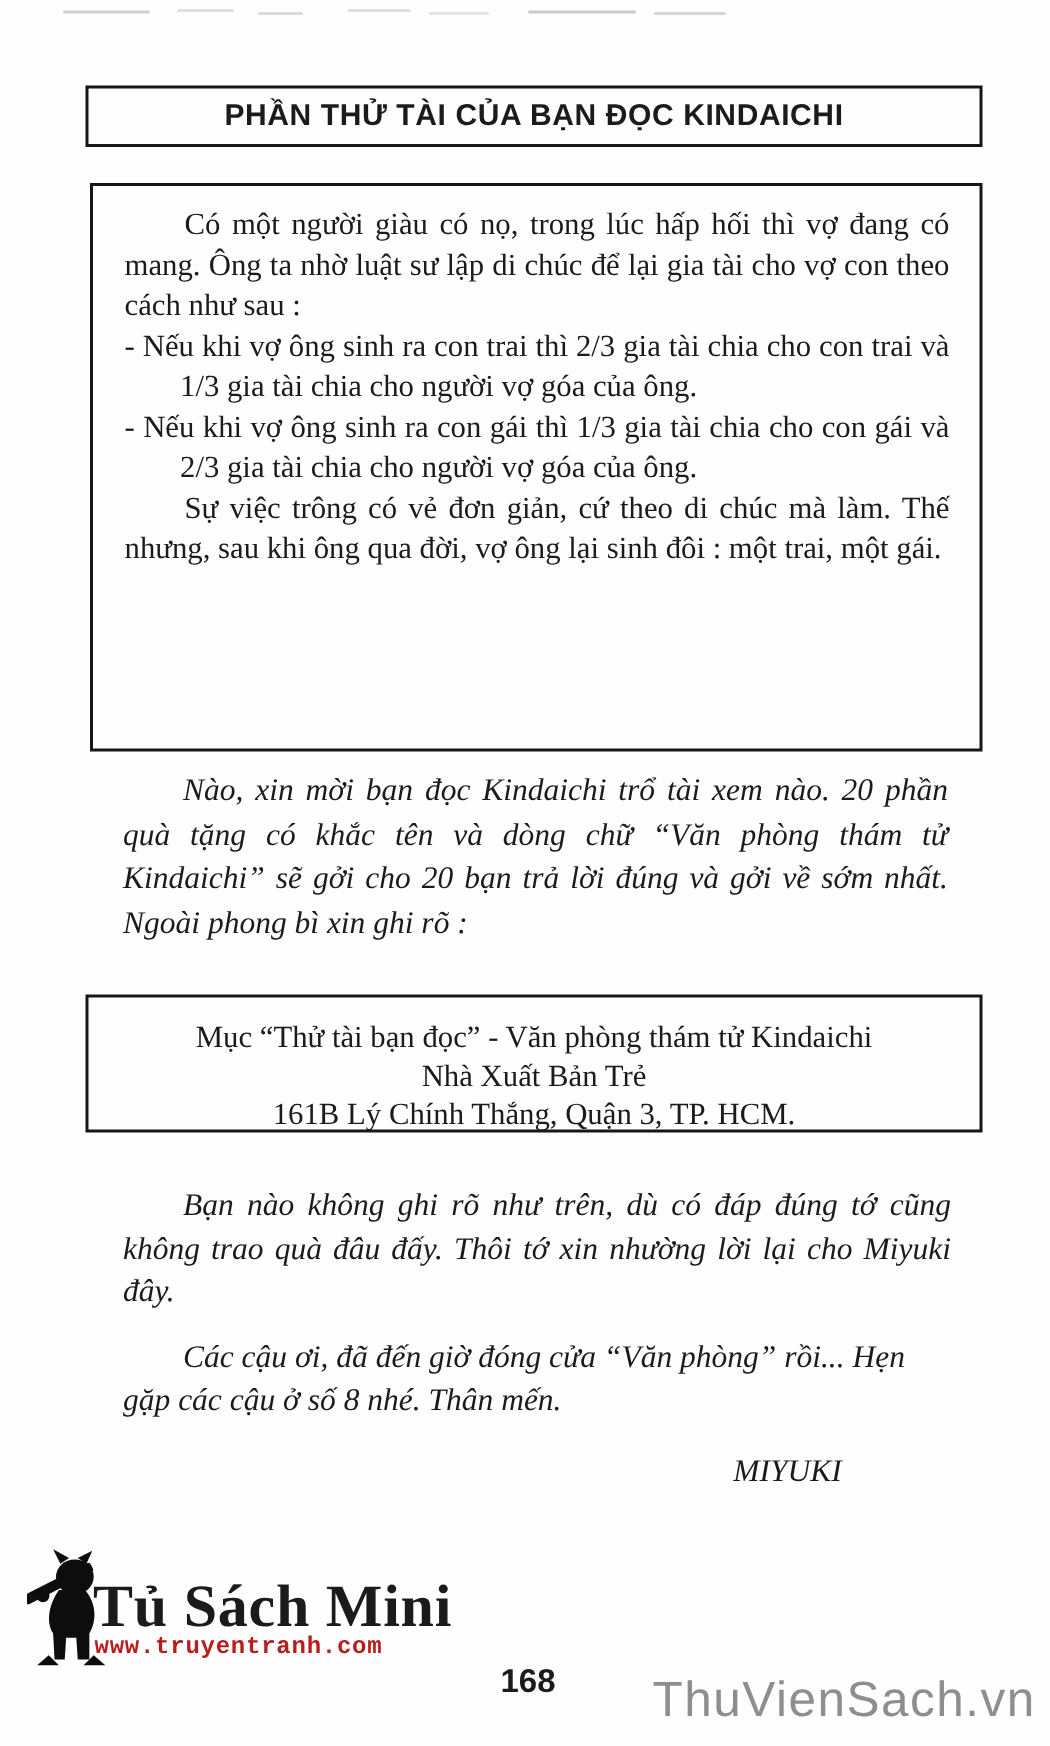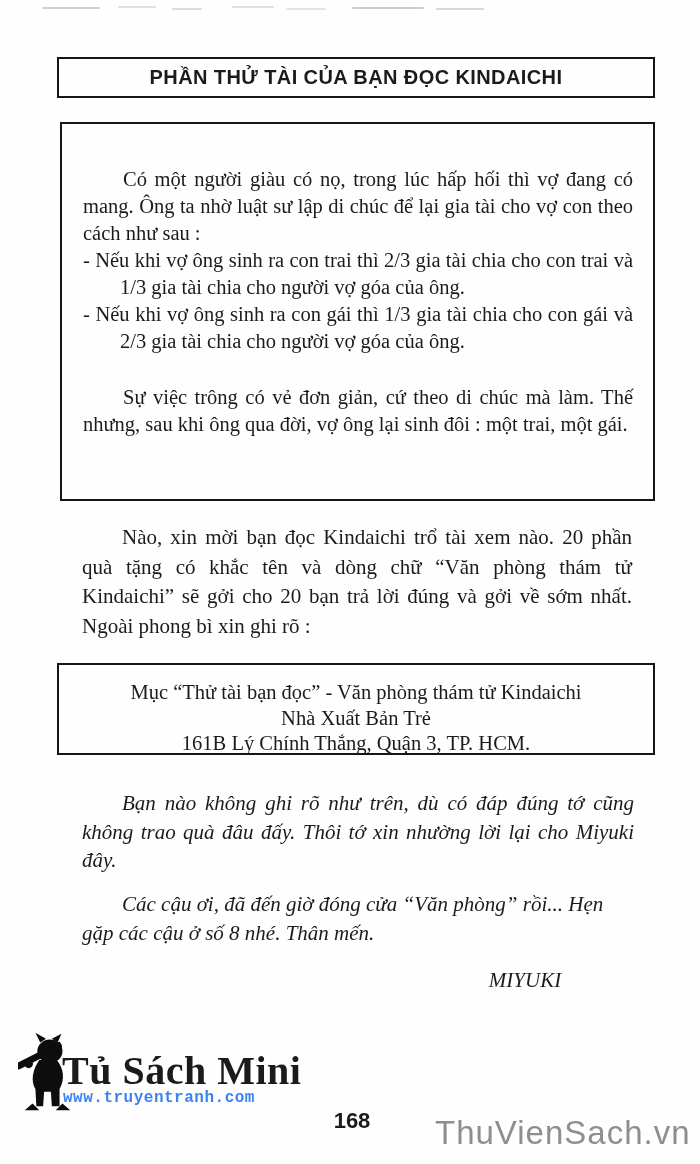--- a/index.html
+++ b/index.html
@@ -30,26 +30,26 @@
     font-family:"Liberation Sans", sans-serif;
     font-weight:bold; font-size:20px; letter-spacing:.4px;
   }
 
   .puzzle-box {
     position:absolute; left:60px; top:122px; width:595px; height:379px;
     border:2px solid #161616;
     padding:13px 20px 0 21px;
     font-size:20.5px; line-height:27px; text-align:justify;
   }
-  .puzzle-box p.indent { text-indent:40px;margin-top:29px; }
+  .puzzle-box p.indent { text-indent:40px; }
   .puzzle-box p.bullet { padding-left:37px; text-indent:-37px; }
 
   .invitation {
-    position:absolute; left:82px; top:523px; width:550px;
-    font-size:21px; line-height:29.5px;
+    position:absolute; left:82px; top:512px; width:550px;
+    font-style:italic; font-size:21px; line-height:29.5px;
     text-align:justify; text-indent:40px;
   }
 
   .address-box {
     position:absolute; left:57px; top:663px; width:598px; height:92px;
     border:2px solid #161616;
     padding-top:15px;
     text-align:center; font-size:20.5px; line-height:25.5px;
   }
 
@@ -73,21 +73,21 @@
   }
   .logo-title {
     position:absolute; left:62px; top:1047px;
     font-weight:bold; font-size:40px; letter-spacing:.5px;
     font-family:"Liberation Serif", serif;
   }
   .logo-url {
     position:absolute; left:63px; top:1089px;
     font-family:"Liberation Mono", monospace;
     font-weight:bold; font-size:16px; letter-spacing:.5px;
-    color:#3b82f6;
+    color:#b91c1c;
   }
 
   .page-number {
     position:absolute; left:322px; top:1108px; width:60px;
     text-align:center;
     font-family:"Liberation Sans", sans-serif;
     font-weight:bold; font-size:22px;
   }
   .watermark {
     position:absolute; left:435px; top:1114px; width:250px;

